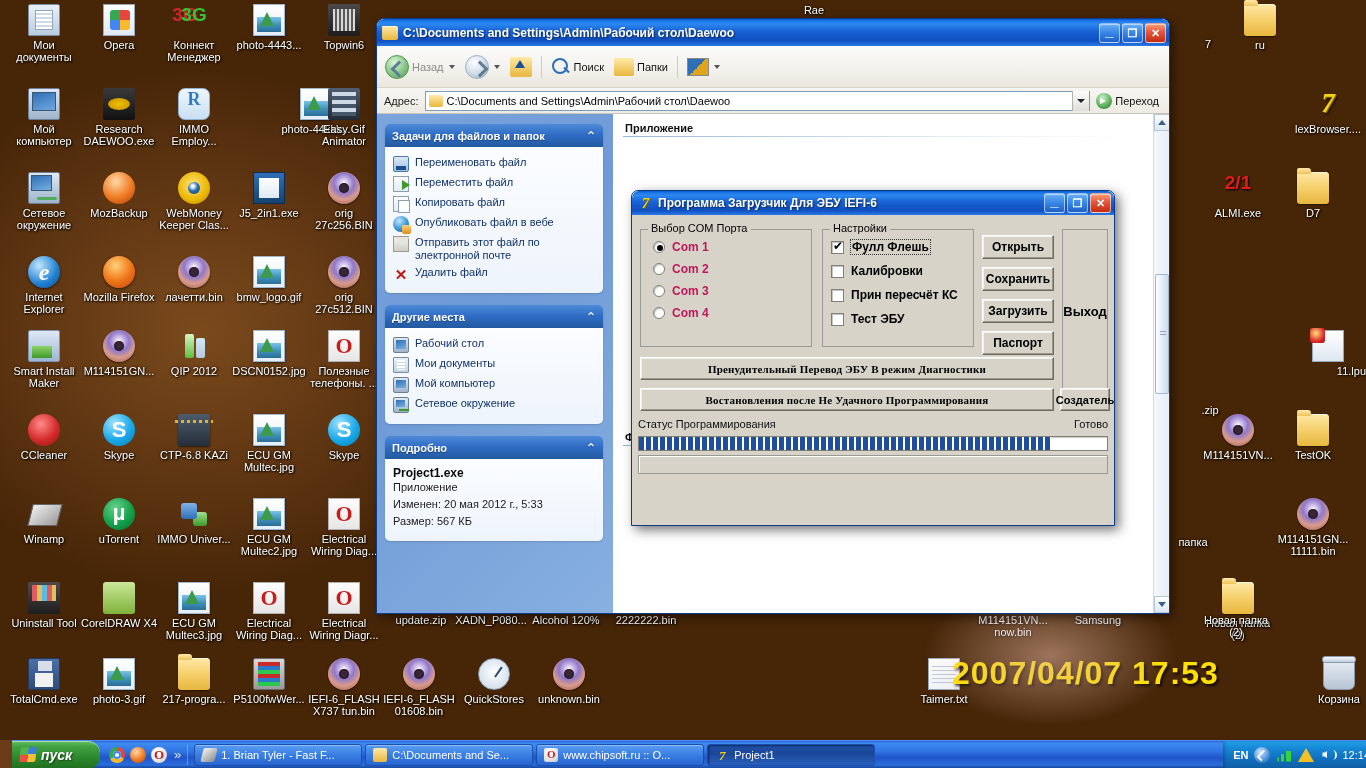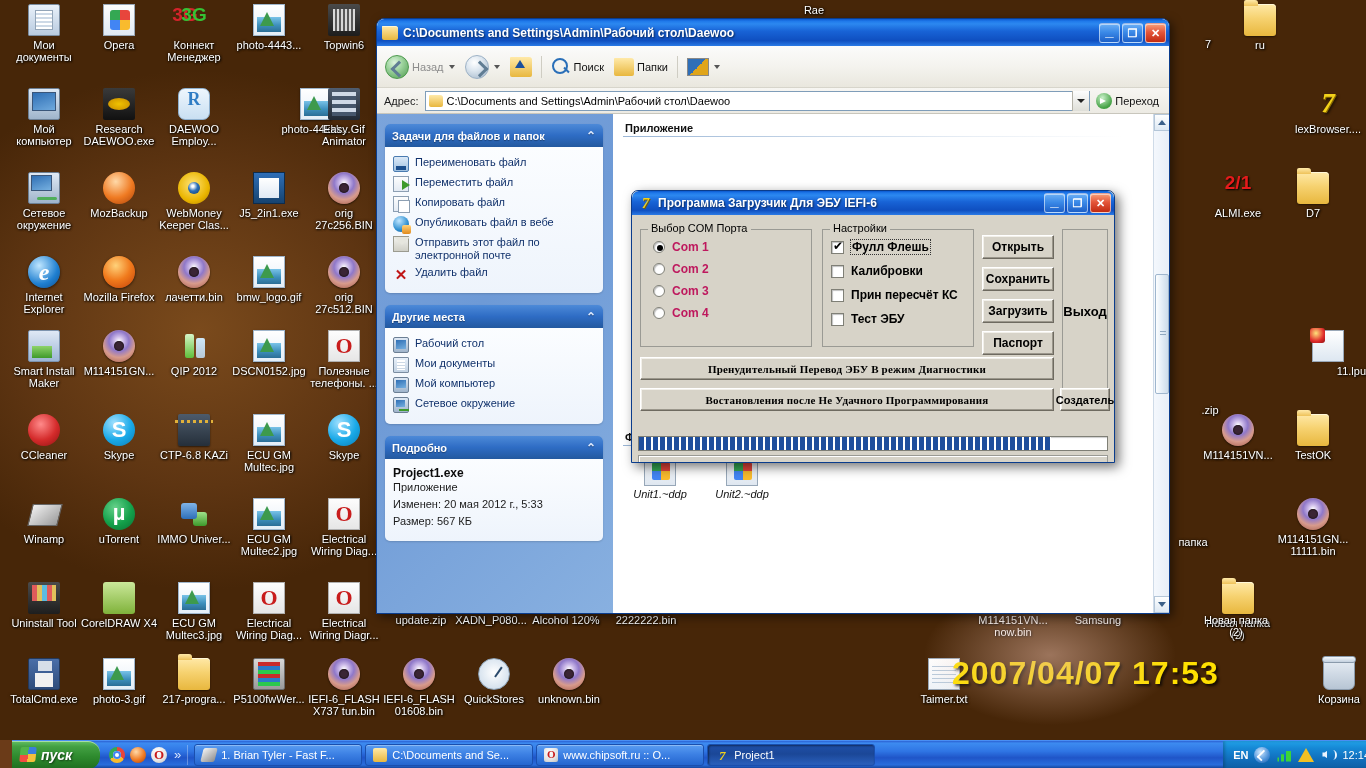--- a/index.html
+++ b/index.html
@@ -375,21 +375,21 @@
   .v-scroll .sb-thumb {
     position:absolute; left:1px; width:14px; top:160px; height:120px;
     background: linear-gradient(90deg,#fdfefe,#e6eff8 45%,#cddcea);
     border:1px solid #9fb6ce; border-radius:2px;
   }
   .v-scroll .sb-thumb::after{ content:""; position:absolute; left:4px; top:50%; margin-top:-3px; width:6px;height:6px;
     background: repeating-linear-gradient(180deg,#8fa8c0 0 1px, transparent 1px 3px); }
 
   
   #ecu {
-    position: absolute; left: 631px; top: 190px; width: 484px; height: 273px;
+    position: absolute; left: 631px; top: 190px; width: 484px; height: 336px;
     background: #ece9d8;
     border: 1px solid #0a3c8c; border-radius: 7px 7px 0 0;
     box-shadow: 4px 4px 12px rgba(0,0,0,.55);
     display: flex; flex-direction: column; overflow: hidden;
   }
   #ecu .xp-title { height: 24px; }
   #ecu .xp-title .t7 {
     width: 17px; height: 16px; margin-right: 4px; position: relative;
   }
   #ecu .xp-title .t7::after {
@@ -563,21 +563,21 @@
       <div class="dsk-icon" style="left: 6px; top: 88px;">
         <span class="ico ic-mycomp"></span>
         <span class="lbl">Мой компьютер</span>
       </div>
       <div class="dsk-icon" style="left: 81px; top: 88px;">
         <span class="ico ic-dark"></span>
         <span class="lbl">Research DAEWOO.exe</span>
       </div>
       <div class="dsk-icon" style="left: 156px; top: 88px;">
         <span class="ico ic-mipko"></span>
-        <span class="lbl">DAEWOO Employ...</span>
+        <span class="lbl">IMMO Employ...</span>
       </div>
       <div class="dsk-icon" style="left: 231px; top: 88px; margin-left: 47px;">
         <span class="ico ic-pic"></span>
         <span class="lbl">photo-44kkk...</span>
       </div>
       <div class="dsk-icon" style="left: 306px; top: 88px;">
         <span class="ico ic-easygif"></span>
         <span class="lbl">Easy Gif Animator</span>
       </div>
       <div class="dsk-icon" style="left: 6px; top: 172px;">
@@ -1059,20 +1059,24 @@
     <div class="btn3d" id="btn-load" style="position:absolute;left:350px;top:84px;width:72px;height:24px">Загрузить</div>
     <div class="btn3d" id="btn-pass" style="position:absolute;left:350px;top:116px;width:72px;height:24px">Паспорт</div>
 
     <div class="gbox" style="left:430px; top:14px; width:46px; height:160px;"></div>
     <div style="position:absolute;left:430px;top:86px;width:46px;height:20px;display:flex;align-items:center;justify-content:center;font:bold 13px 'Liberation Sans',sans-serif;color:#000">Выход</div>
 
     <div class="btn3d btn-wide" style="position:absolute;left:8px;top:142px;width:414px;height:23px">Пренудительный Перевод ЭБУ В режим Диагностики</div>
     <div class="btn3d btn-wide" style="position:absolute;left:8px;top:173px;width:414px;height:23px">Востановления после Не Удачного Программирования</div>
     <div class="btn3d" style="position:absolute;left:428px;top:173px;width:50px;height:23px;font-size:11px">Создатель</div>
 
+    <div class="status-row" style="top:203px">
+      <span>Статус Программирования</span>
+      <span>Готово</span>
+    </div>
 
     <div class="prog-outer" style="top:221px">
       <div class="prog-fill" id="prog-fill" style="width: 88%;"></div>
     </div>
 
     <div class="txt-out" style="top:240px"></div>
   </div>
 </div>
 
 <div id="taskbar">

